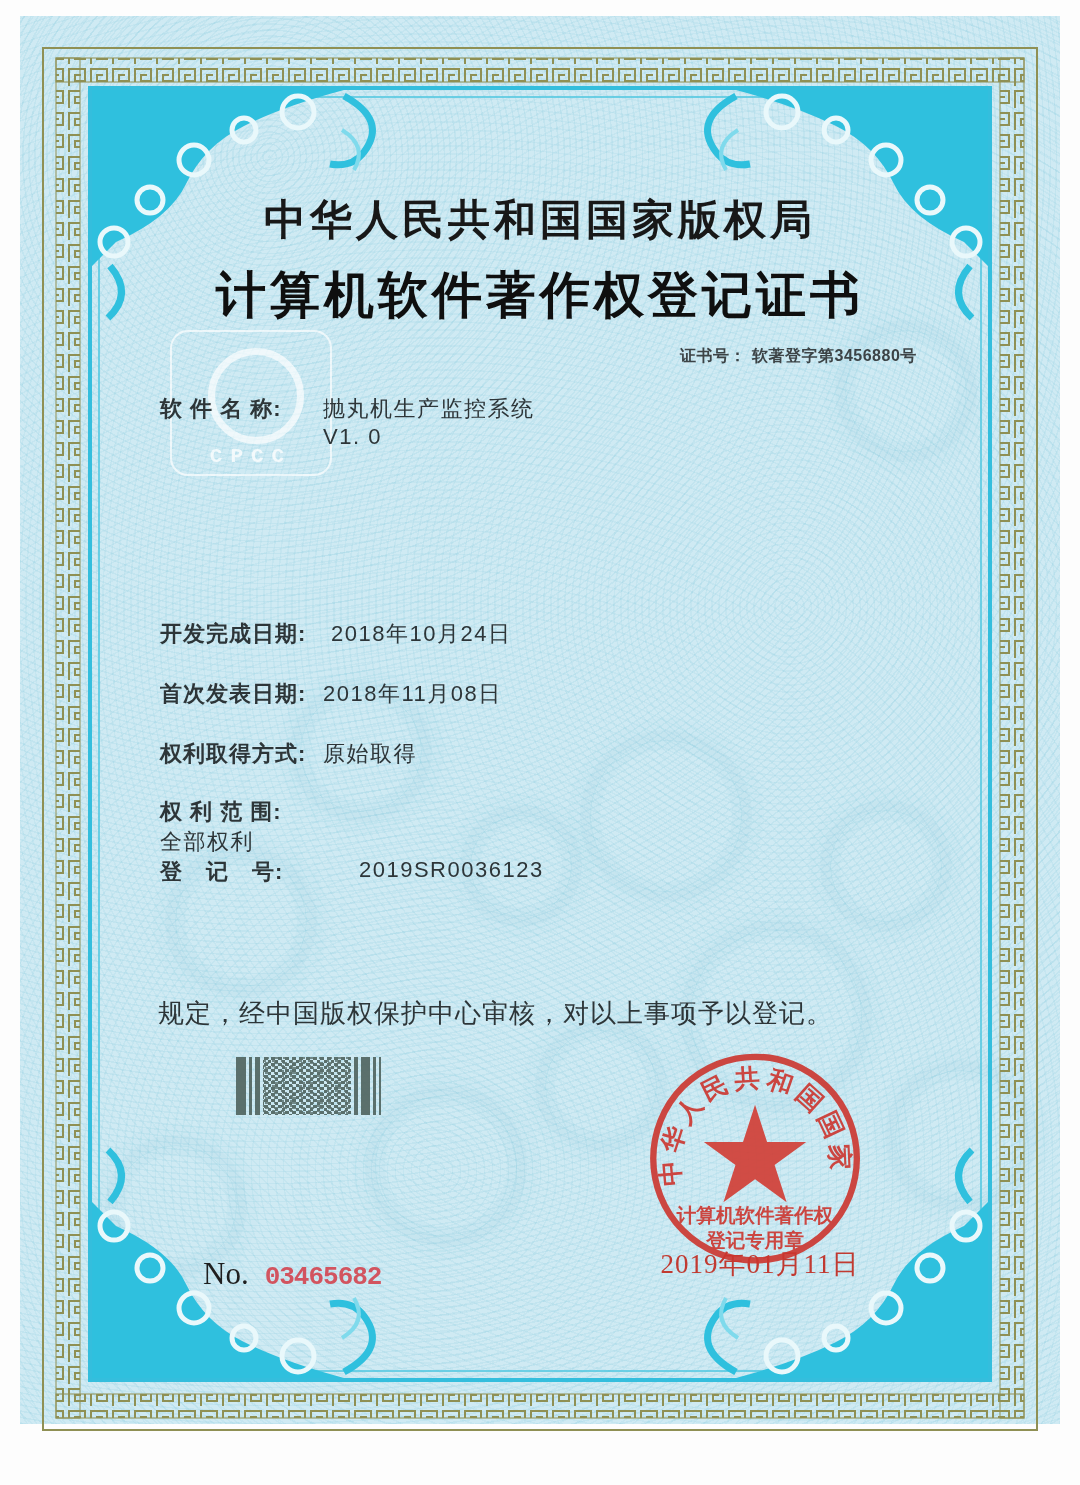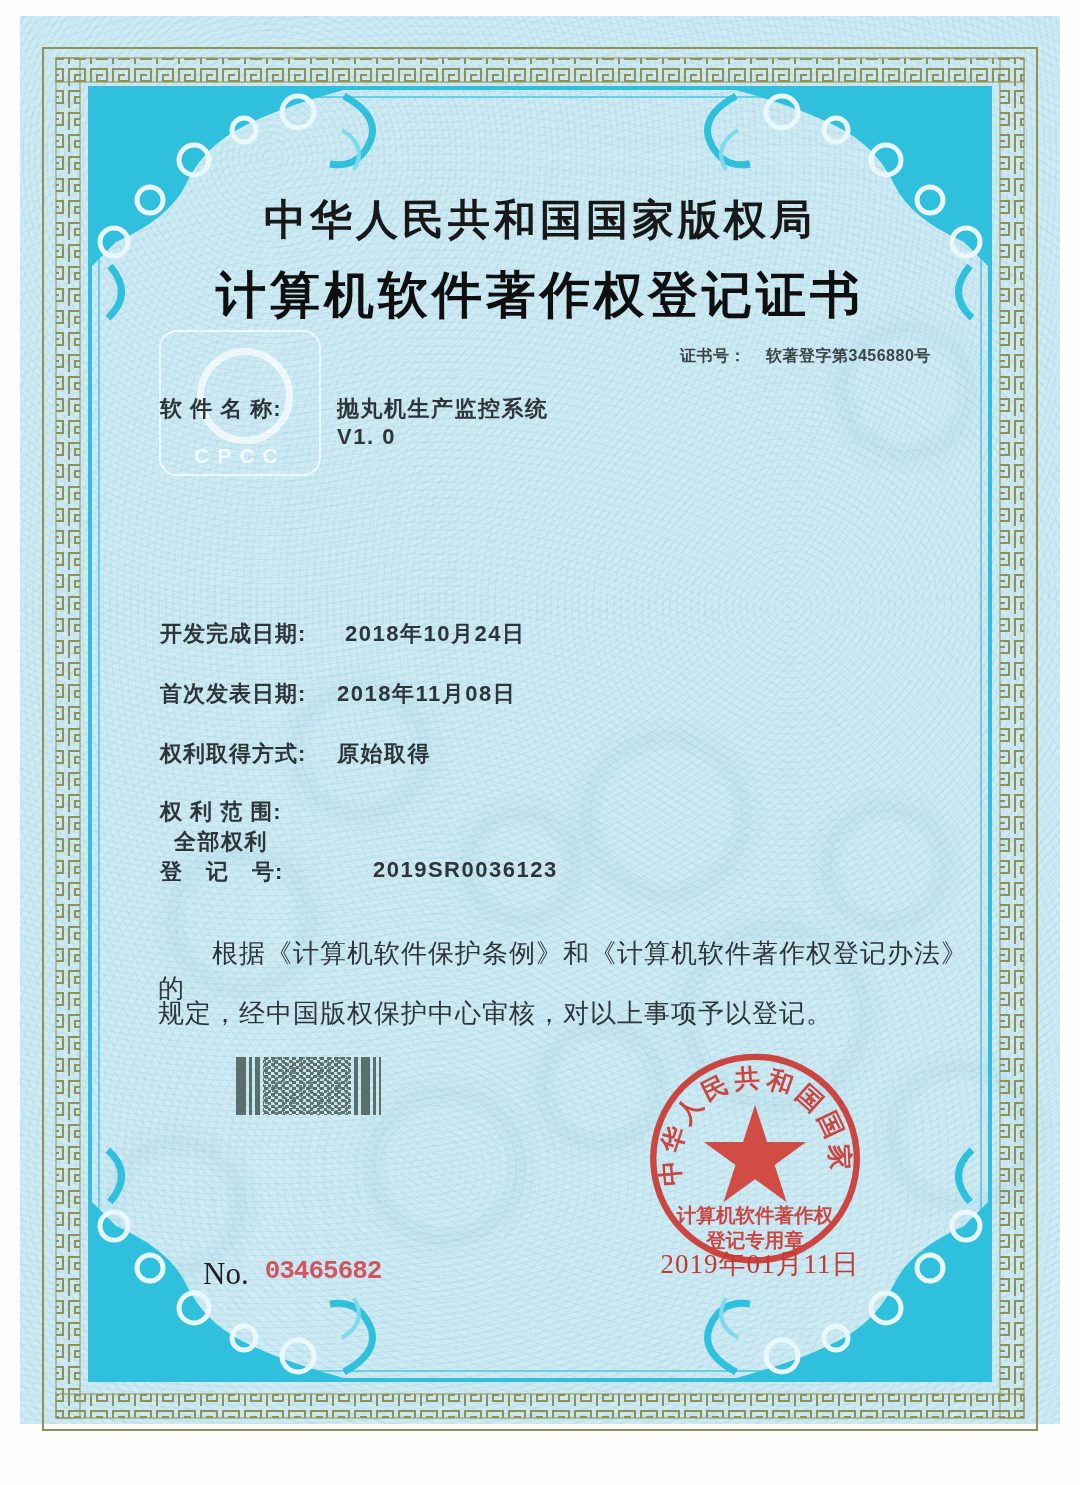--- a/index.html
+++ b/index.html
@@ -22,46 +22,46 @@
   .wm.r3{left:590px;top:740px;width:150px;height:150px;}
   .wm.r4{left:830px;top:810px;width:110px;height:110px;}
   .wm.r5{left:175px;top:855px;width:130px;height:130px;}
   .wm.r6{left:470px;top:815px;width:100px;height:100px;}
   .wm.r7{left:690px;top:930px;width:170px;height:170px;}
   .wm.r8{left:895px;top:1070px;width:130px;height:130px;}
   .wm.r9{left:375px;top:1095px;width:140px;height:140px;}
   .wm.r10{left:115px;top:1145px;width:120px;height:120px;}
   .wm.r11{left:545px;top:1030px;width:110px;height:110px;}
   
-  .cpcc{position:absolute;left:159px;top:330px;width:158px;height:142px;border:2px solid rgba(255,255,255,.8);
-        border-radius:18px;opacity:.85;}
+  .cpcc{position:absolute;left:170px;top:330px;width:158px;height:142px;border:2px solid rgba(255,255,255,.8);
+        border-radius:18px;opacity:.85;font-family:Liberation Mono, monospace;}
   .cpcc .ring{position:absolute;left:36px;top:16px;width:82px;height:82px;border:7px solid rgba(255,255,255,.8);
         border-radius:50%;}
   .cpcc .tag{position:absolute;left:0;right:0;bottom:6px;text-align:center;color:rgba(255,255,255,.9);
         font-size:21px;font-weight:bold;letter-spacing:8px;}
   
   .authority{position:absolute;left:0;top:192px;width:1080px;text-align:center;
      font-family:"Liberation Serif","DejaVu Serif",serif;font-weight:bold;font-size:42px;
      letter-spacing:4px;color:#181818;}
   .cert-title{position:absolute;left:0;top:262px;width:1080px;text-align:center;
      font-family:"Liberation Serif","DejaVu Serif",serif;font-weight:bold;font-size:50px;
      letter-spacing:4px;color:#0f0f0f;}
-  .cert-no{position:absolute;left:680px;top:346px;display:flex;gap:20px;
+  .cert-no{position:absolute;left:680px;top:346px;display:flex;gap:6px;
      font-size:16px;font-weight:bold;color:#3c4346;letter-spacing:.5px;}
   .field{position:absolute;left:160px;font-size:22px;color:#2d3538;display:flex;}
   .field .lbl{display:inline-block;width:163px;font-weight:600;letter-spacing:1px;flex:none;}
-  .field .val{font-weight:700;letter-spacing:1.5px;margin-left:14px;}
+  .field .val{font-weight:400;letter-spacing:1.5px;}
   .f0{top:394px;} .fv{top:424px;} .f1{top:504px;} .f2{top:619px;gap:8px;} .f3{top:679px;}
   .f4{top:739px;} .f5{top:797px;flex-direction:column;} .f6{top:857px;gap:36px;}
   .para{position:absolute;left:158px;width:812px;font-size:26px;color:#2d3538;letter-spacing:1px;}
   .p1{top:936px;text-indent:54px;} .p2{top:996px;}
   
   .barcode{position:absolute;left:236px;top:1057px;width:148px;height:58px;}
   
-  .serial{position:absolute;left:203px;top:1256px;display:flex;align-items:flex-start;gap:16px;}
+  .serial{position:absolute;left:203px;top:1256px;display:flex;align-items:flex-end;gap:16px;}
   .serial .no{font-family:"Liberation Serif","DejaVu Serif",serif;font-size:31px;color:#1f1f1f;}
   .serial .num{font-family:"Liberation Mono","DejaVu Sans Mono",monospace;font-size:26px;
       letter-spacing:-1px;color:#d2545f;font-weight:bold;}
   
   .seal-date{position:absolute;left:640px;top:1246px;width:240px;text-align:center;
       font-family:"Liberation Serif","DejaVu Serif",serif;font-size:27px;font-weight:500;
       letter-spacing:1px;color:#c13a31;}
   .seal{position:absolute;left:642px;top:1048px;width:230px;height:230px;opacity:.9;}
 </style>
 </head>
@@ -150,21 +150,20 @@
   </div>
   <div class="field f5">
     <span class="lbl">权 利 范 围:</span>
     <span class="val">全部权利</span>
   </div>
   <div class="field f6">
     <span class="lbl">登　记　号:</span>
     <span class="val">2019SR0036123</span>
   </div>
 
-  <div class="para p1">根据《计算机软件保护条例》和《计算机软件著作权登记办法》的</div>
   <div class="para p2">规定，经中国版权保护中心审核，对以上事项予以登记。</div>
 
   <svg class="barcode" viewBox="0 0 148 58">
     <defs>
       <pattern id="bc1" width="7" height="6" patternUnits="userSpaceOnUse">
         <rect x="0" y="0" width="4" height="3" fill="#4f635e"></rect>
         <rect x="4" y="3" width="3" height="3" fill="#4f635e"></rect>
       </pattern>
       <pattern id="bc2" width="9" height="5" patternUnits="userSpaceOnUse">
         <rect x="2" y="0" width="4" height="2" fill="#4f635e"></rect>

